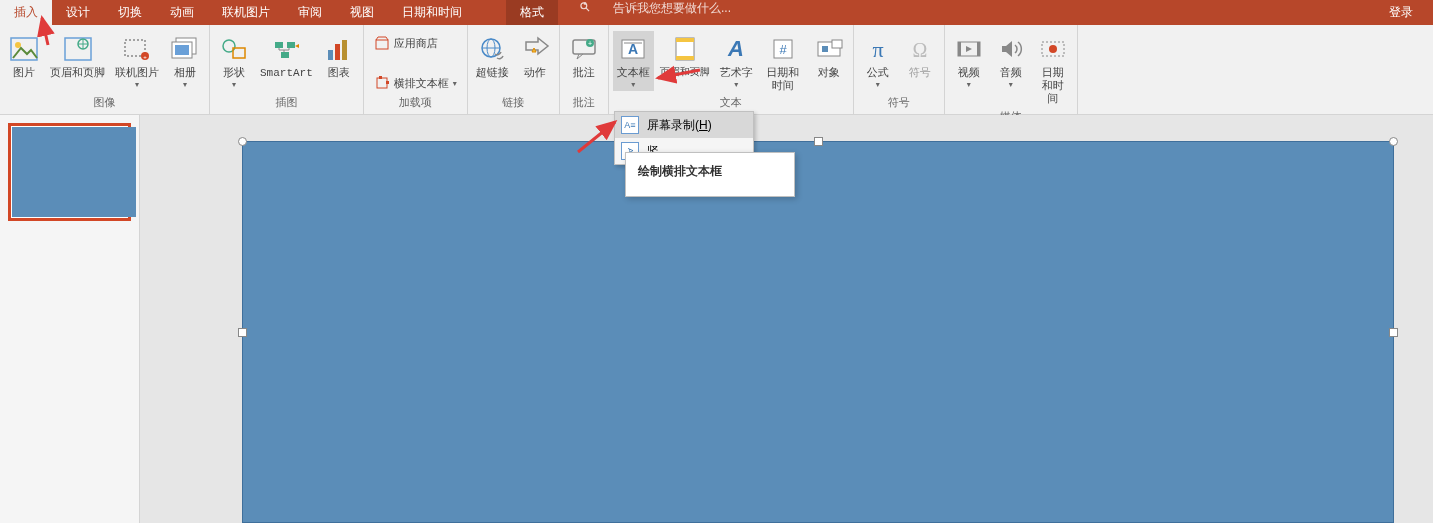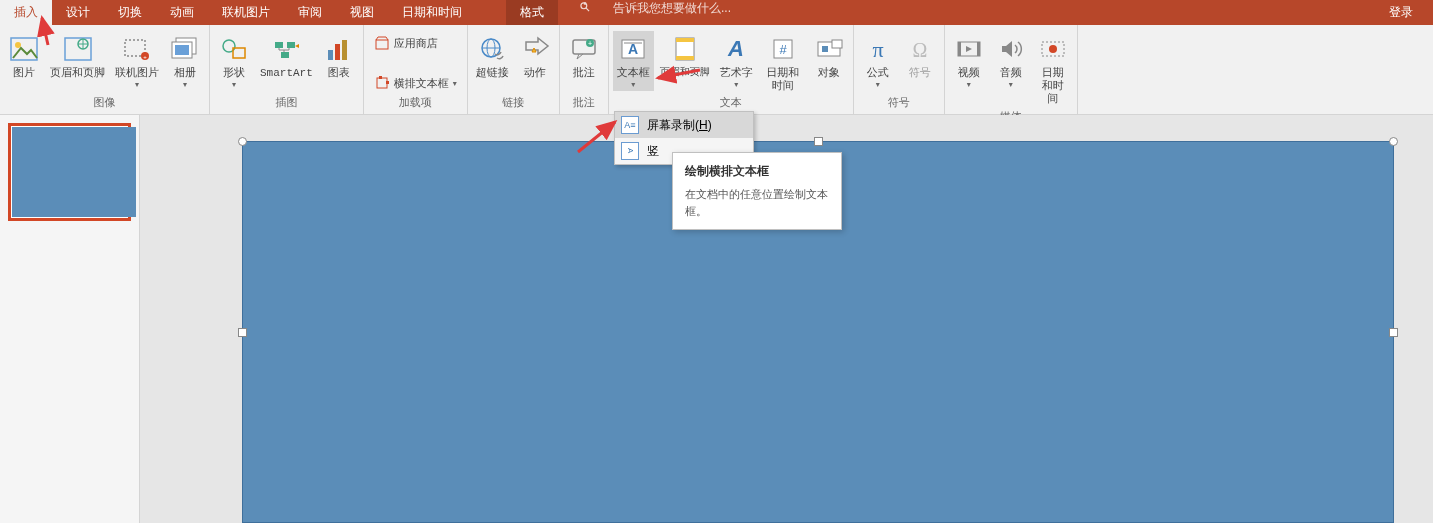--- a/index.html
+++ b/index.html
@@ -374,23 +374,22 @@
     <span><span>屏幕录制</span>(<span class="underline">H</span>)</span>
   </div>
   <div class="menu-item">
     <div class="menu-icon">
         <span style="writing-mode:vertical-rl;font-size:8px">A</span>
       </div>
     <span>竖</span>
   </div>
 </div>
 
-<div class="tooltip" style="left:672px; top:152px;">
+<div class="tooltip" style="left:625px; top:152px;">
   <div class="tooltip-title">绘制横排文本框</div>
-  <div class="tooltip-desc">在文档中的任意位置绘制文本框。</div>
 </div>
 
 <svg class="arrow-annotation" style="left:30px;top:10px" width="40" height="40">
   <defs>
       <marker id="ah1" markerWidth="8" markerHeight="8" refX="6" refY="3" orient="auto">
         <polygon points="0,0 7,3 0,6" fill="#e03a3a"></polygon>
       </marker>
     </defs>
   <line x1="18" y1="35" x2="12" y2="8" stroke="#e03a3a" stroke-width="3" marker-end="url(#ah1)"></line>
 </svg>

